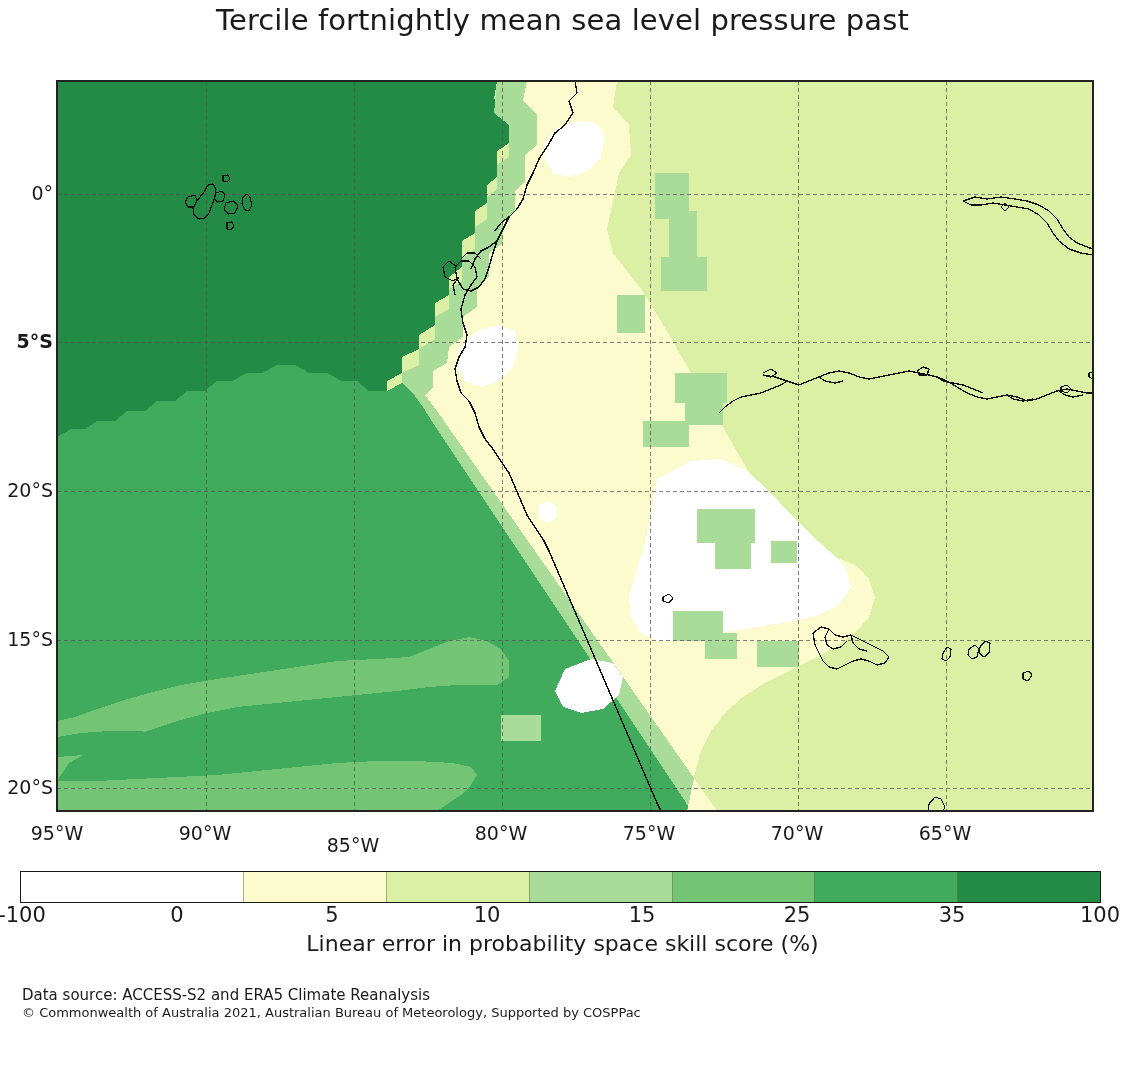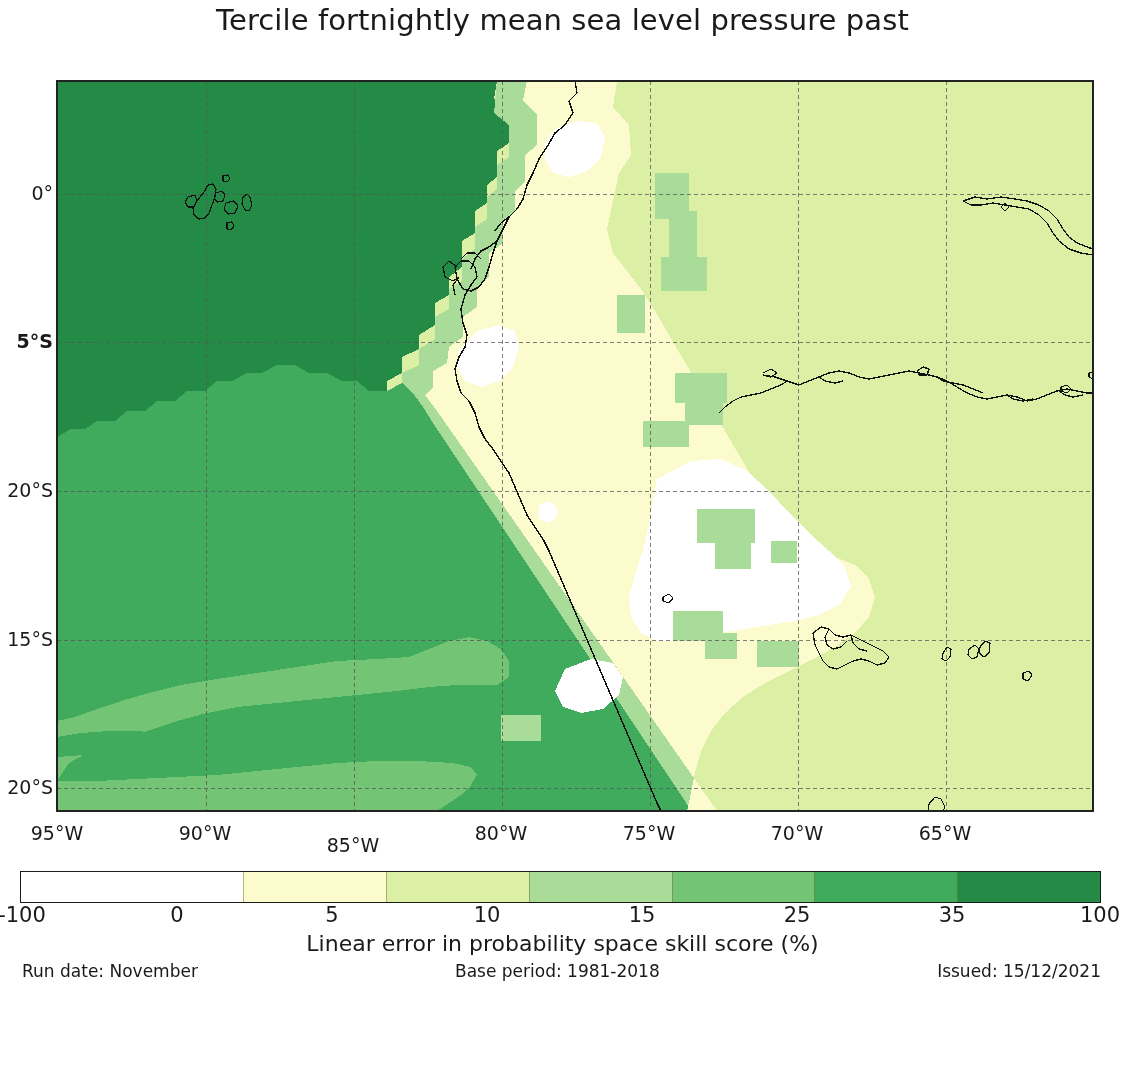--- a/index.html
+++ b/index.html
@@ -387,19 +387,16 @@
     <div class="cbar-tick" style="left:332px;">5</div>
     <div class="cbar-tick" style="left:487px;">10</div>
     <div class="cbar-tick" style="left:642px;">15</div>
     <div class="cbar-tick" style="left:797px;">25</div>
     <div class="cbar-tick" style="left:952px;">35</div>
     <div class="cbar-tick" style="left:1100px;">100</div>
   </div>
 
   <div class="cbar-label">Linear error in probability space skill score (%)</div>
 
-  <div class="footer-row1">
-    <span class="f-left">Run date: November</span>
-    <span class="f-mid">Base period: 1981-2018</span>
-    <span class="f-right">Issued: 15/12/2021</span>
-  </div>
+  <div class="footer-src">Data source: ACCESS-S2 and ERA5 Climate Reanalysis</div>
+  <div class="footer-copy">© Commonwealth of Australia 2021, Australian Bureau of Meteorology, Supported by COSPPac</div>
 
 </div>
 
 </body></html>

